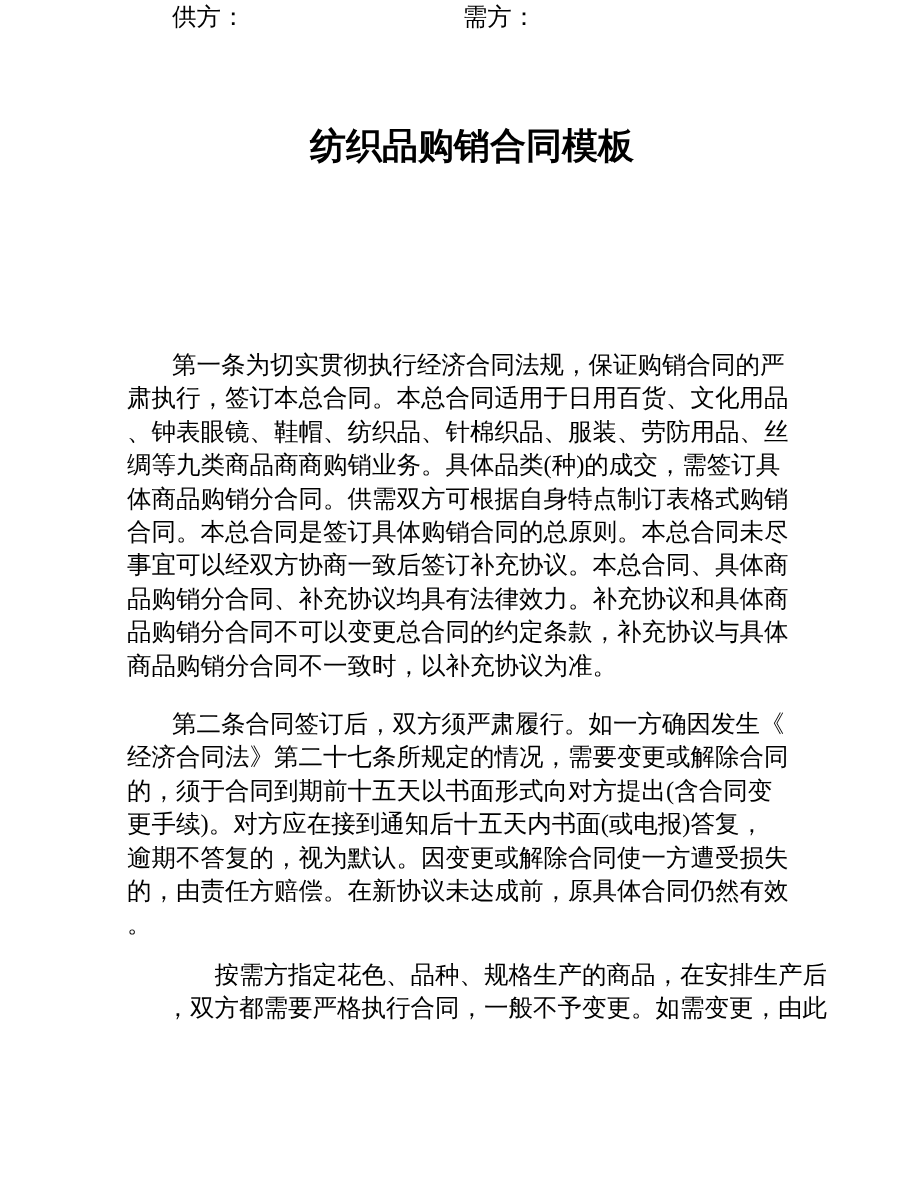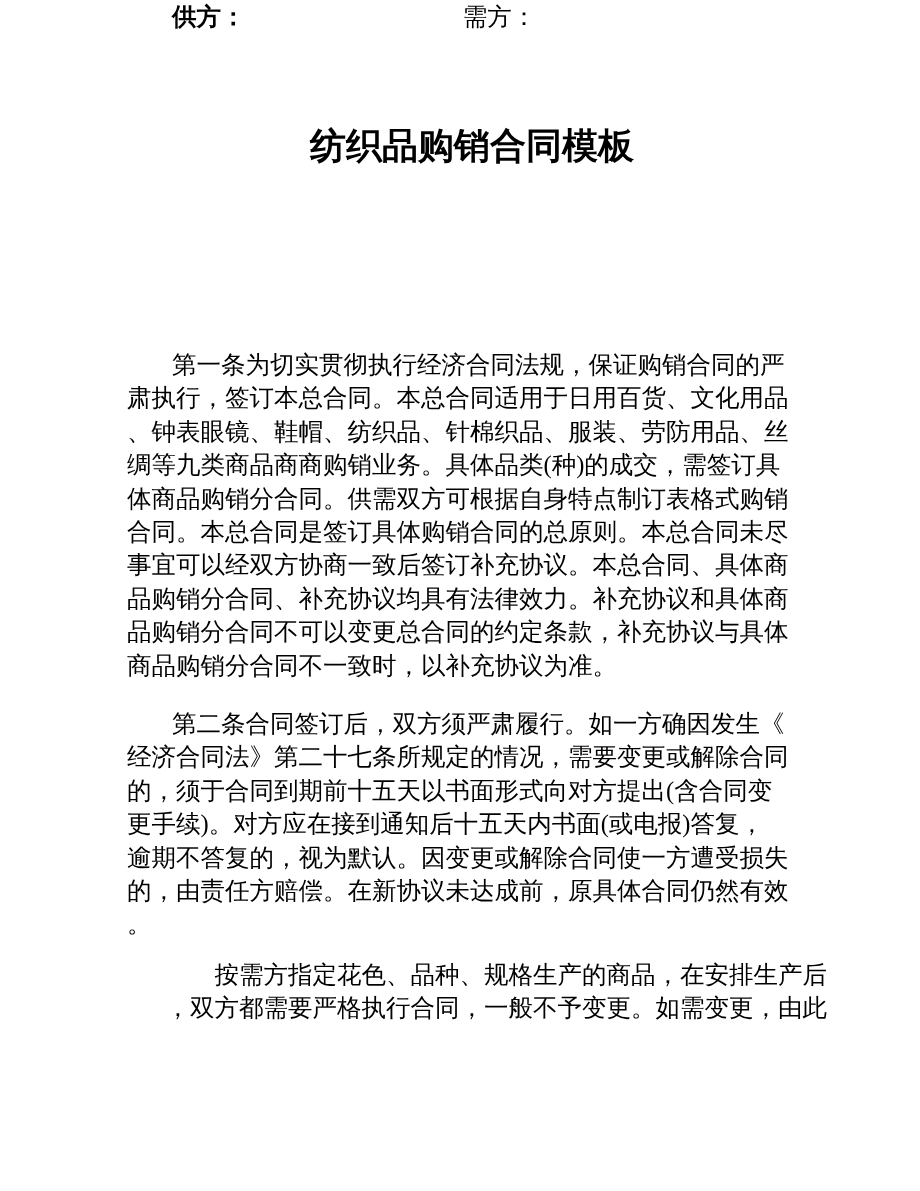--- a/index.html
+++ b/index.html
@@ -37,21 +37,21 @@
     font-size: 24.5px;
     line-height: 33.4px;
     letter-spacing: 0;
     white-space: pre-line;     
     text-indent: 45px;         
     text-align: left;
     color: #000000;
   }
   .para.intro-line { top: 0; }
   .pos-sample  { top: 200px; }
-  .pos-supplier{ top: 252px; font-weight: bold; }
+  .pos-supplier{ top: 252px; }
   .pos-buyer   { top: 304px; text-align: center; }
   .pos-clause1 { top: 348px; }
   .pos-clause2 { top: 707px; }
   .pos-clause3 { top: 958px; text-align: right; }
 </style>
 </head>
 <body>
 
 <div class="page">
 

